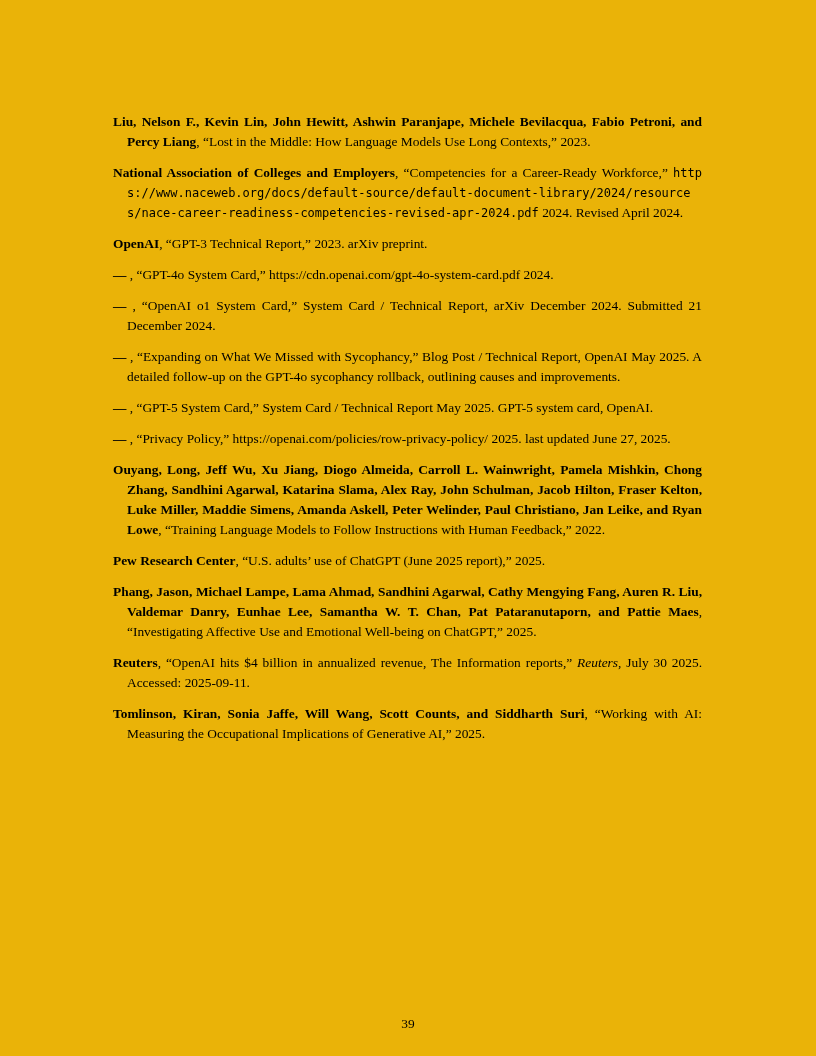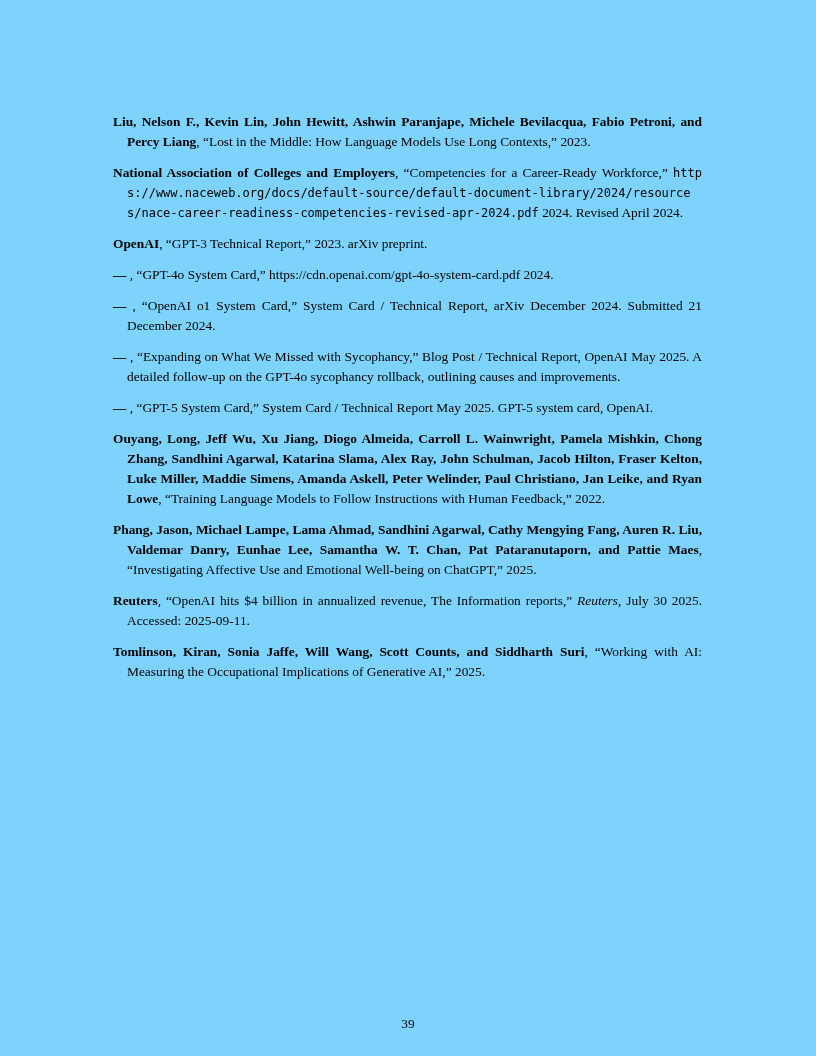--- a/index.html
+++ b/index.html
@@ -12,21 +12,21 @@
     height: 1056px;
     font-family: "Liberation Serif", serif;
     color: #000000;
     position: relative;
     overflow: hidden;
   }
   .page {
     position: relative;
     width: 816px;
     height: 1056px;
-    background: #7dd3fc;
+    background: #eab308;
   }
   .references {
     position: absolute;
     top: 112px;
     left: 113px;
     width: 589px;
   }
   .ref {
     margin: 0 0 11px 0;
     font-size: 13.4px;
@@ -58,19 +58,21 @@
 
 <div class="page">
   <div class="references" id="refs">
       <p class="ref"><span class="seg-bold">Liu, Nelson F., Kevin Lin, John Hewitt, Ashwin Paranjape, Michele Bevilacqua, Fabio Petroni, and Percy Liang</span><span class="seg-normal">, “Lost in the Middle: How Language Models Use Long Contexts,” 2023.</span></p>
       <p class="ref"><span class="seg-bold">National Association of Colleges and Employers</span><span class="seg-normal">, “Competencies for a Career-Ready Workforce,” </span><span class="seg-mono">https://www.naceweb.org/docs/default-source/default-document-library/2024/resources/nace-career-readiness-competencies-revised-apr-2024.pdf</span><span class="seg-normal"> 2024. Revised April 2024.</span></p>
       <p class="ref"><span class="seg-bold">OpenAI</span><span class="seg-normal">, “GPT-3 Technical Report,” 2023. arXiv preprint.</span></p>
       <p class="ref"><span class="seg-bold">—</span><span class="seg-normal"> , “GPT-4o System Card,” https://cdn.openai.com/gpt-4o-system-card.pdf 2024.</span></p>
       <p class="ref"><span class="seg-bold">—</span><span class="seg-normal"> , “OpenAI o1 System Card,” System Card / Technical Report, arXiv December 2024. Submitted 21 December 2024.</span></p>
       <p class="ref"><span class="seg-bold">—</span><span class="seg-normal"> , “Expanding on What We Missed with Sycophancy,” Blog Post / Technical Report, OpenAI May 2025. A detailed follow-up on the GPT-4o sycophancy rollback, outlining causes and improvements.</span></p>
       <p class="ref"><span class="seg-bold">—</span><span class="seg-normal"> , “GPT-5 System Card,” System Card / Technical Report May 2025. GPT-5 system card, OpenAI.</span></p>
+      <p class="ref"><span class="seg-bold">—</span><span class="seg-normal"> , “Privacy Policy,” https://openai.com/policies/row-privacy-policy/ 2025. last updated June 27, 2025.</span></p>
       <p class="ref"><span class="seg-bold">Ouyang, Long, Jeff Wu, Xu Jiang, Diogo Almeida, Carroll L. Wainwright, Pamela Mishkin, Chong Zhang, Sandhini Agarwal, Katarina Slama, Alex Ray, John Schulman, Jacob Hilton, Fraser Kelton, Luke Miller, Maddie Simens, Amanda Askell, Peter Welinder, Paul Christiano, Jan Leike, and Ryan Lowe</span><span class="seg-normal">, “Training Language Models to Follow Instructions with Human Feedback,” 2022.</span></p>
+      <p class="ref"><span class="seg-bold">Pew Research Center</span><span class="seg-normal">, “U.S. adults’ use of ChatGPT (June 2025 report),” 2025.</span></p>
       <p class="ref"><span class="seg-bold">Phang, Jason, Michael Lampe, Lama Ahmad, Sandhini Agarwal, Cathy Mengying Fang, Auren R. Liu, Valdemar Danry, Eunhae Lee, Samantha W. T. Chan, Pat Pataranutaporn, and Pattie Maes</span><span class="seg-normal">, “Investigating Affective Use and Emotional Well-being on ChatGPT,” 2025.</span></p>
       <p class="ref"><span class="seg-bold">Reuters</span><span class="seg-normal">, “OpenAI hits $4 billion in annualized revenue, The Information reports,” </span><span class="seg-italic">Reuters</span><span class="seg-normal">, July 30 2025. Accessed: 2025-09-11.</span></p>
       <p class="ref"><span class="seg-bold">Tomlinson, Kiran, Sonia Jaffe, Will Wang, Scott Counts, and Siddharth Suri</span><span class="seg-normal">, “Working with AI: Measuring the Occupational Implications of Generative AI,” 2025.</span></p>
     </div>
   <div class="footer">39</div>
 </div>
 
 </body></html>

